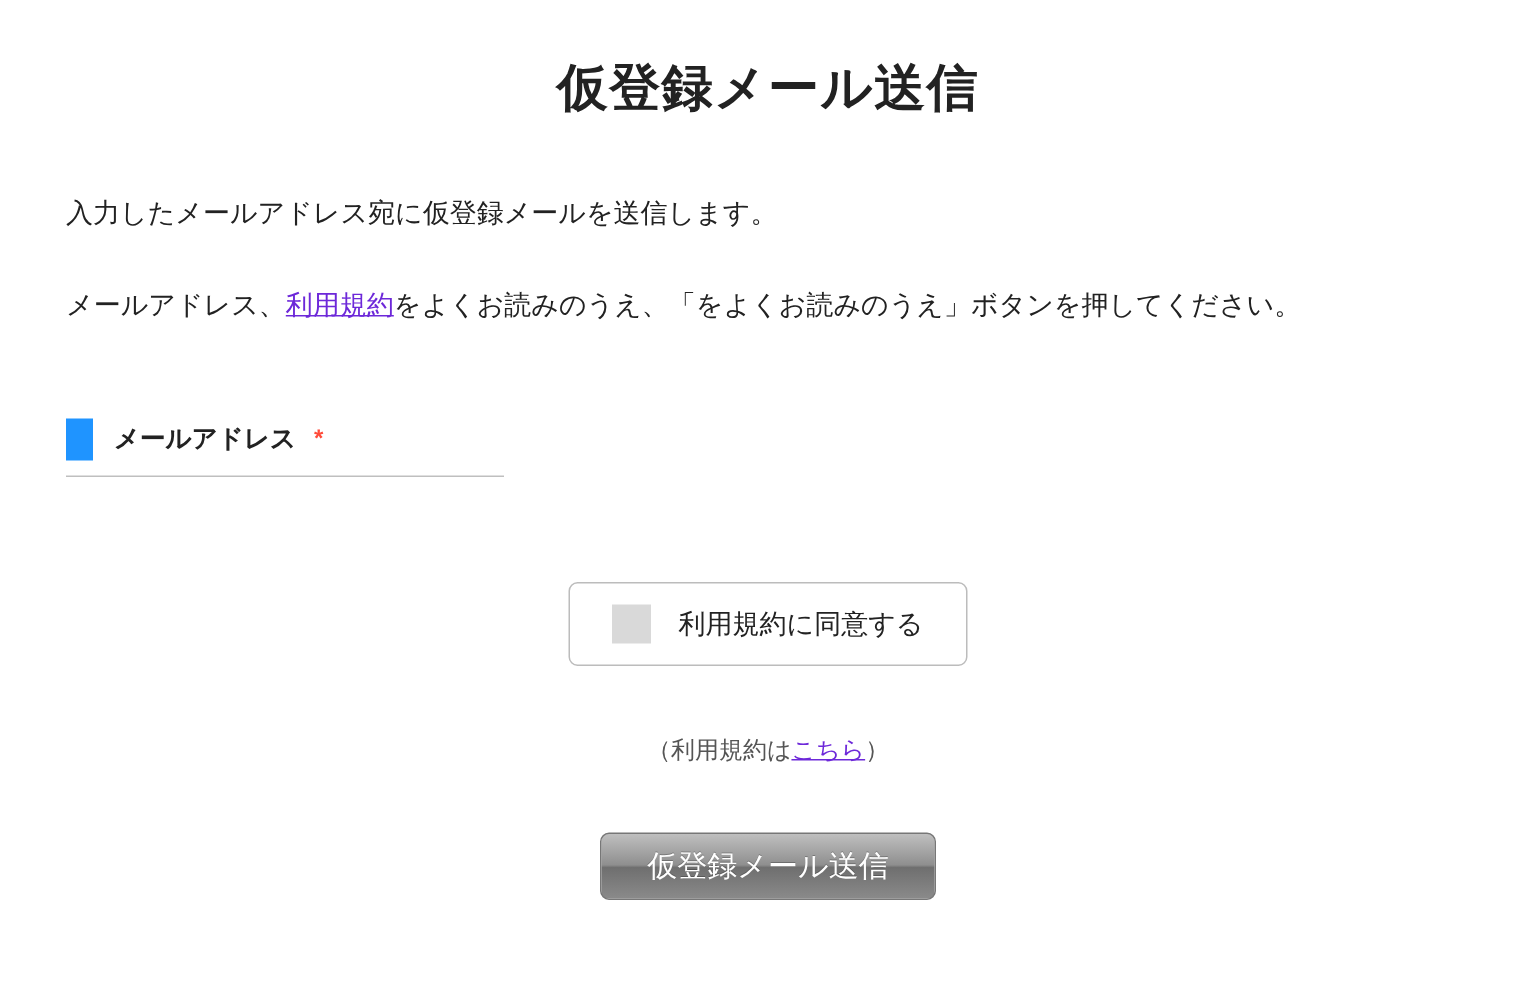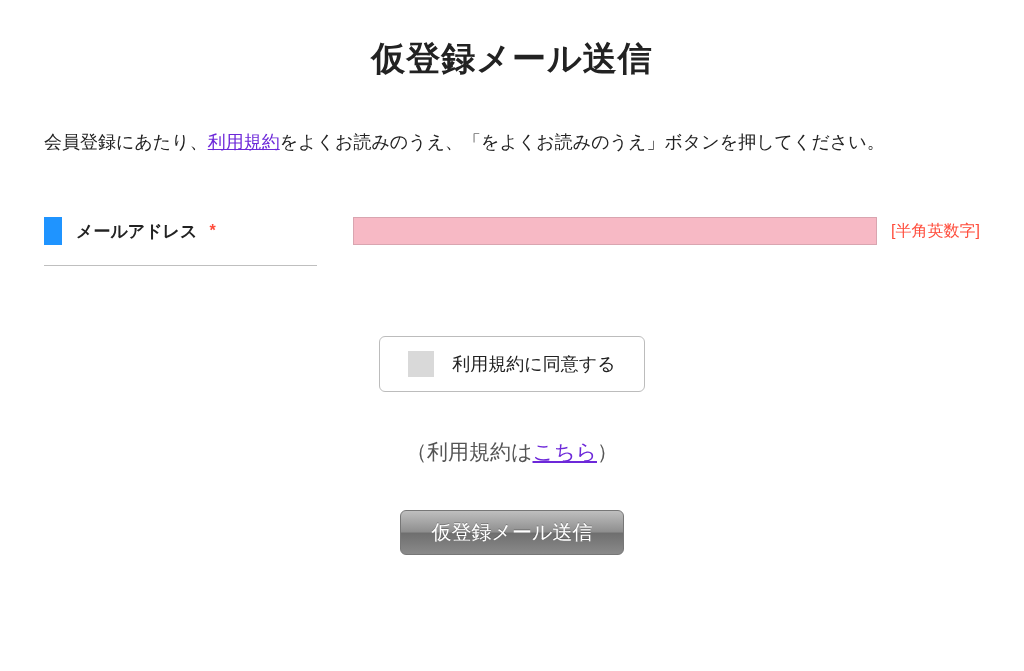--- a/index.html
+++ b/index.html
@@ -3,59 +3,56 @@
   <meta charset="utf-8">
   <style>
     * { margin: 0; padding: 0; box-sizing: border-box; }
     html, body { width: 1024px; height: 671px; font-family: "Hiragino Kaku Gothic ProN", "Meiryo", sans-serif; background: #fff; color: #222; }
     .page { padding: 36px 44px 30px 44px; }
     .title { text-align: center; font-size: 34px; font-weight: 800; letter-spacing: 1px; margin-bottom: 44px; }
     .desc { font-size: 18px; line-height: 1.85; margin-bottom: 28px; }
     .terms-line { font-size: 18px; line-height: 1.85; margin-bottom: 58px; }
     a.link { color: #6d28d9; text-decoration: underline; cursor: pointer; }
     .form-row { display: flex; align-items: flex-start; margin-bottom: 70px; }
-    .label-block { display: flex; align-items: center; width: 292px; border-bottom: 1px solid #bfbfbf; padding-bottom: 20px; }
+    .label-block { display: flex; align-items: center; width: 292px; border-bottom: 1px solid #bfbfbf; padding-bottom: 10px; }
     .blue-bar { width: 18px; height: 28px; background: #1f94ff; margin-right: 14px; }
     .label-text { font-size: 17px; font-weight: 700; color: #222; }
     .req-mark { color: #ff4b3a; font-size: 16px; margin-left: 12px; font-weight: 700; }
     .input-block { display: flex; align-items: center; margin-left: 36px; }
     .email-input { width: 524px; height: 28px; background: #f7b9c5; border: 1px solid #d9a5b0; outline: none; padding: 0 4px; font-size: 15px; }
     .hint { color: #ff4b3a; font-size: 16px; margin-left: 14px; white-space: nowrap; }
     .agree-wrap { text-align: center; margin-bottom: 46px; }
     .agree-box { display: inline-flex; align-items: center; border: 1px solid #bcbcbc; border-radius: 6px; padding: 14px 28px; justify-content: flex-end; }
     .chk { width: 26px; height: 26px; background: #d9d9d9; margin-right: 18px; cursor: pointer; }
     .agree-text { font-size: 18px; color: #222; }
-    .terms-link-line { text-align: center; font-size: 21px; color: #555; margin-bottom: 44px; }
+    .terms-link-line { text-align: center; font-size: 16px; color: #555; margin-bottom: 44px; }
     .submit-wrap { text-align: center; }
     .submit-btn { display: inline-block; min-width: 224px; padding: 8px 22px; font-size: 20px; color: #fff; border: 1px solid #777; border-radius: 6px; cursor: pointer;
       background: linear-gradient(to bottom, #bfbfbf 0%, #8f8f8f 48%, #6f6f6f 52%, #8a8a8a 100%); text-shadow: 0 -1px 0 rgba(0,0,0,.25); }
   </style>
 </head>
 <body>
 
 <div class="page">
 
   <h1 class="title">仮登録メール送信</h1>
 
   <div class="desc">
+    <div>入力したメールアドレス宛に仮登録メールを送信します。</div>
   </div>
 
   <div class="terms-line">
-    <span>会員登録にあたり、</span><a class="link">利用規約</a><span>をよくお読みのうえ、「をよくお読みのうえ」ボタンを押してください。</span>
+    <span>メールアドレス、</span><a class="link">利用規約</a><span>をよくお読みのうえ、「をよくお読みのうえ」ボタンを押してください。</span>
   </div>
 
   <div class="form-row">
     <div class="label-block">
       <span class="blue-bar"></span>
       <span class="label-text">メールアドレス</span>
       <span class="req-mark">*</span>
-    </div>
-    <div class="input-block">
-      <input type="text" class="email-input" value="" style="">
-      <span class="hint">[半角英数字]</span>
     </div>
   </div>
 
   <div class="agree-wrap">
     <div class="agree-box">
       <span class="chk" role="checkbox" aria-checked="false"></span>
       <span class="agree-text">利用規約に同意する</span>
     </div>
   </div>
 

